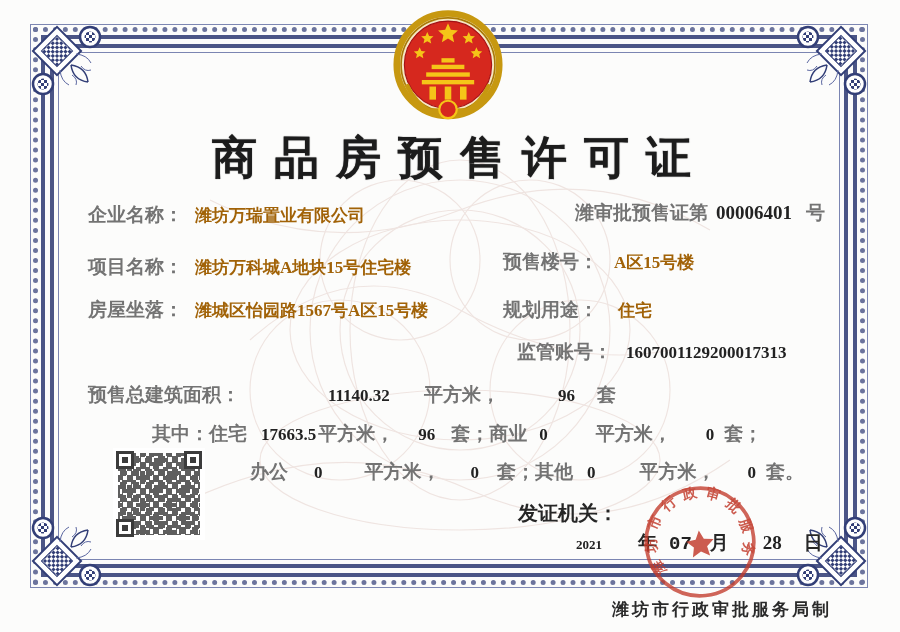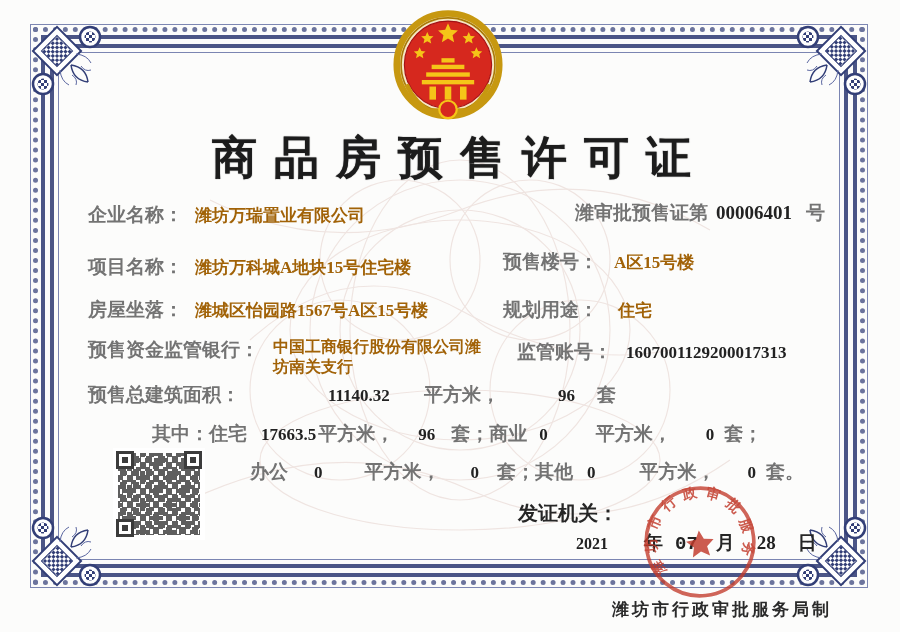--- a/index.html
+++ b/index.html
@@ -164,24 +164,20 @@
 
   <div class="row" style="left:88px;top:297px;text-align:center;">
     <span class="lbl">房屋坐落：</span>
     <span class="val" style="margin-left:12px;">潍城区怡园路1567号A区15号楼</span>
   </div>
   <div class="row" style="left:503px;top:297px;">
     <span class="lbl">规划用途：</span>
     <span class="val" style="margin-left:20px;">住宅</span>
   </div>
 
-  <div class="row" style="left:88px;top:337px;align-items:flex-start;">
-    <span class="lbl">预售资金监管银行：</span>
-    <span class="val wrapval" style="margin-left:14px;width:222px;font-size:16px;">中国工商银行股份有限公司潍坊南关支行</span>
-  </div>
   <div class="row" style="left:517px;top:339px;">
     <span class="lbl">监管账号：</span>
     <span class="num" style="margin-left:14px;">1607001129200017313</span>
   </div>
 
   <div class="row" style="left:88px;top:382px;">
     <span class="lbl">预售总建筑面积：</span>
     <span class="num" style="margin-left:88px;">11140.32</span>
     <span class="lbl" style="margin-left:34px;">平方米，</span>
     <span class="num" style="margin-left:58px;">96</span>
@@ -217,25 +213,25 @@
 
   <div class="qr">
     <div class="qr-pattern"></div>
     <div class="finder tl"></div>
     <div class="finder tr"></div>
     <div class="finder bl"></div>
   </div>
 
   <div class="issuer">发证机关：</div>
   <div class="date-row">
-    <span class="num" style="font-size:16px;">2021</span>
+    <span class="num" style="font-size:13px;">2021</span>
     <span style="margin-left:36px;">年</span>
     <span class="num" style="font-size:19px;margin-left:12px;font-family:Liberation Mono, monospace;">07</span>
     <span style="margin-left:18px;">月</span>
-    <span class="num" style="font-size:19px;margin-left:22px;">28</span>
+    <span class="num" style="font-size:19px;margin-left:34px;">28</span>
     <span style="margin-left:22px;">日</span>
   </div>
 
   <svg class="seal" viewBox="0 0 110 110">
     <circle cx="55" cy="55" r="51" fill="none" stroke="#c23b2c" stroke-width="3.5" opacity="0.85"></circle>
     <defs>
         <path id="sealarc" d="M21 79 A42 42 0 1 1 89 79" fill="none"></path>
       </defs>
     <text font-size="13.5" fill="#c23b2c" font-weight="700" opacity="0.9">
       <textPath href="#sealarc" startOffset="0" textLength="196" lengthAdjust="spacing">潍坊市行政审批服务局</textPath>

